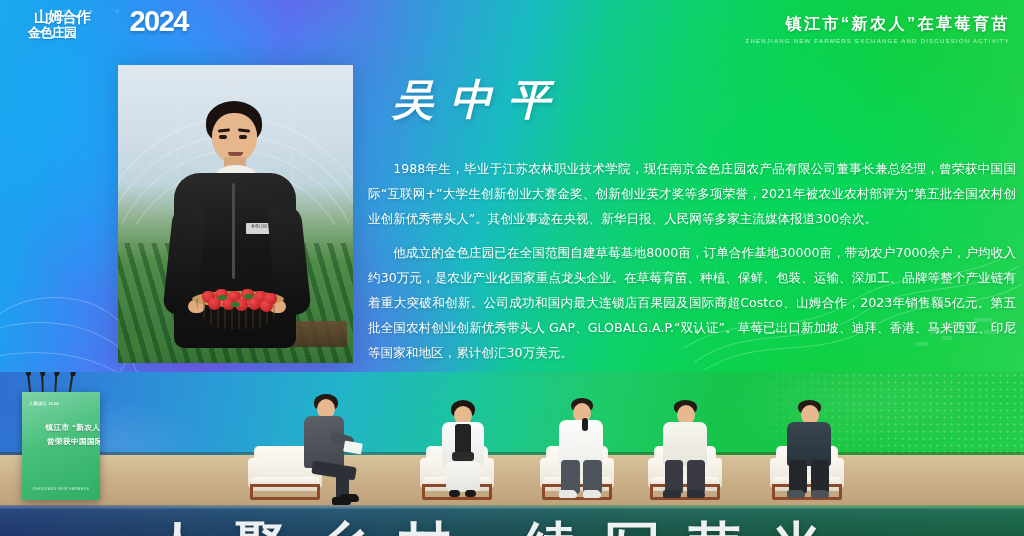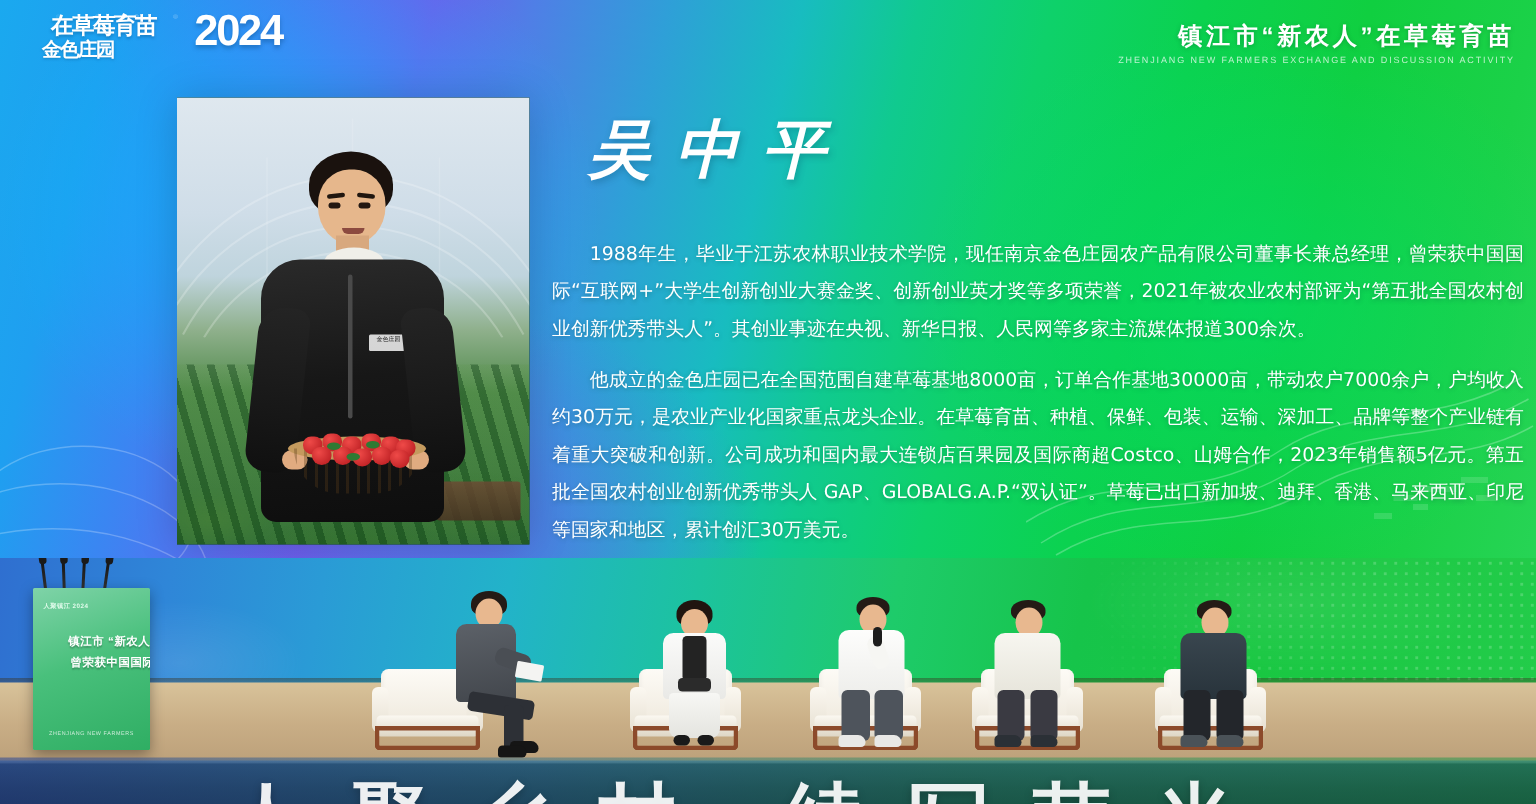--- a/index.html
+++ b/index.html
@@ -508,21 +508,21 @@
         <rect x="245" y="128" width="16" height="4"></rect>
           <rect x="265" y="122" width="22" height="4"></rect>
         <rect x="232" y="140" width="12" height="4"></rect>
           <rect x="290" y="116" width="18" height="4"></rect>
         <rect x="258" y="134" width="10" height="4"></rect>
           <rect x="300" y="128" width="14" height="4"></rect>
       </g>
     </svg>
 
     <div class="logo">
-      <div class="lg-cn1">在草莓育苗</div>
+      <div class="lg-cn1">山姆合作</div>
       <div class="lg-cn2">金色庄园</div>
       <div class="lg-year">2024</div>
     </div>
 
     <div class="hdr">
       <div class="hdr-cn">镇江市“新农人”在草莓育苗</div>
       <div class="hdr-en">ZHENJIANG NEW FARMERS EXCHANGE AND DISCUSSION ACTIVITY</div>
     </div>
 
     <div class="photo">

